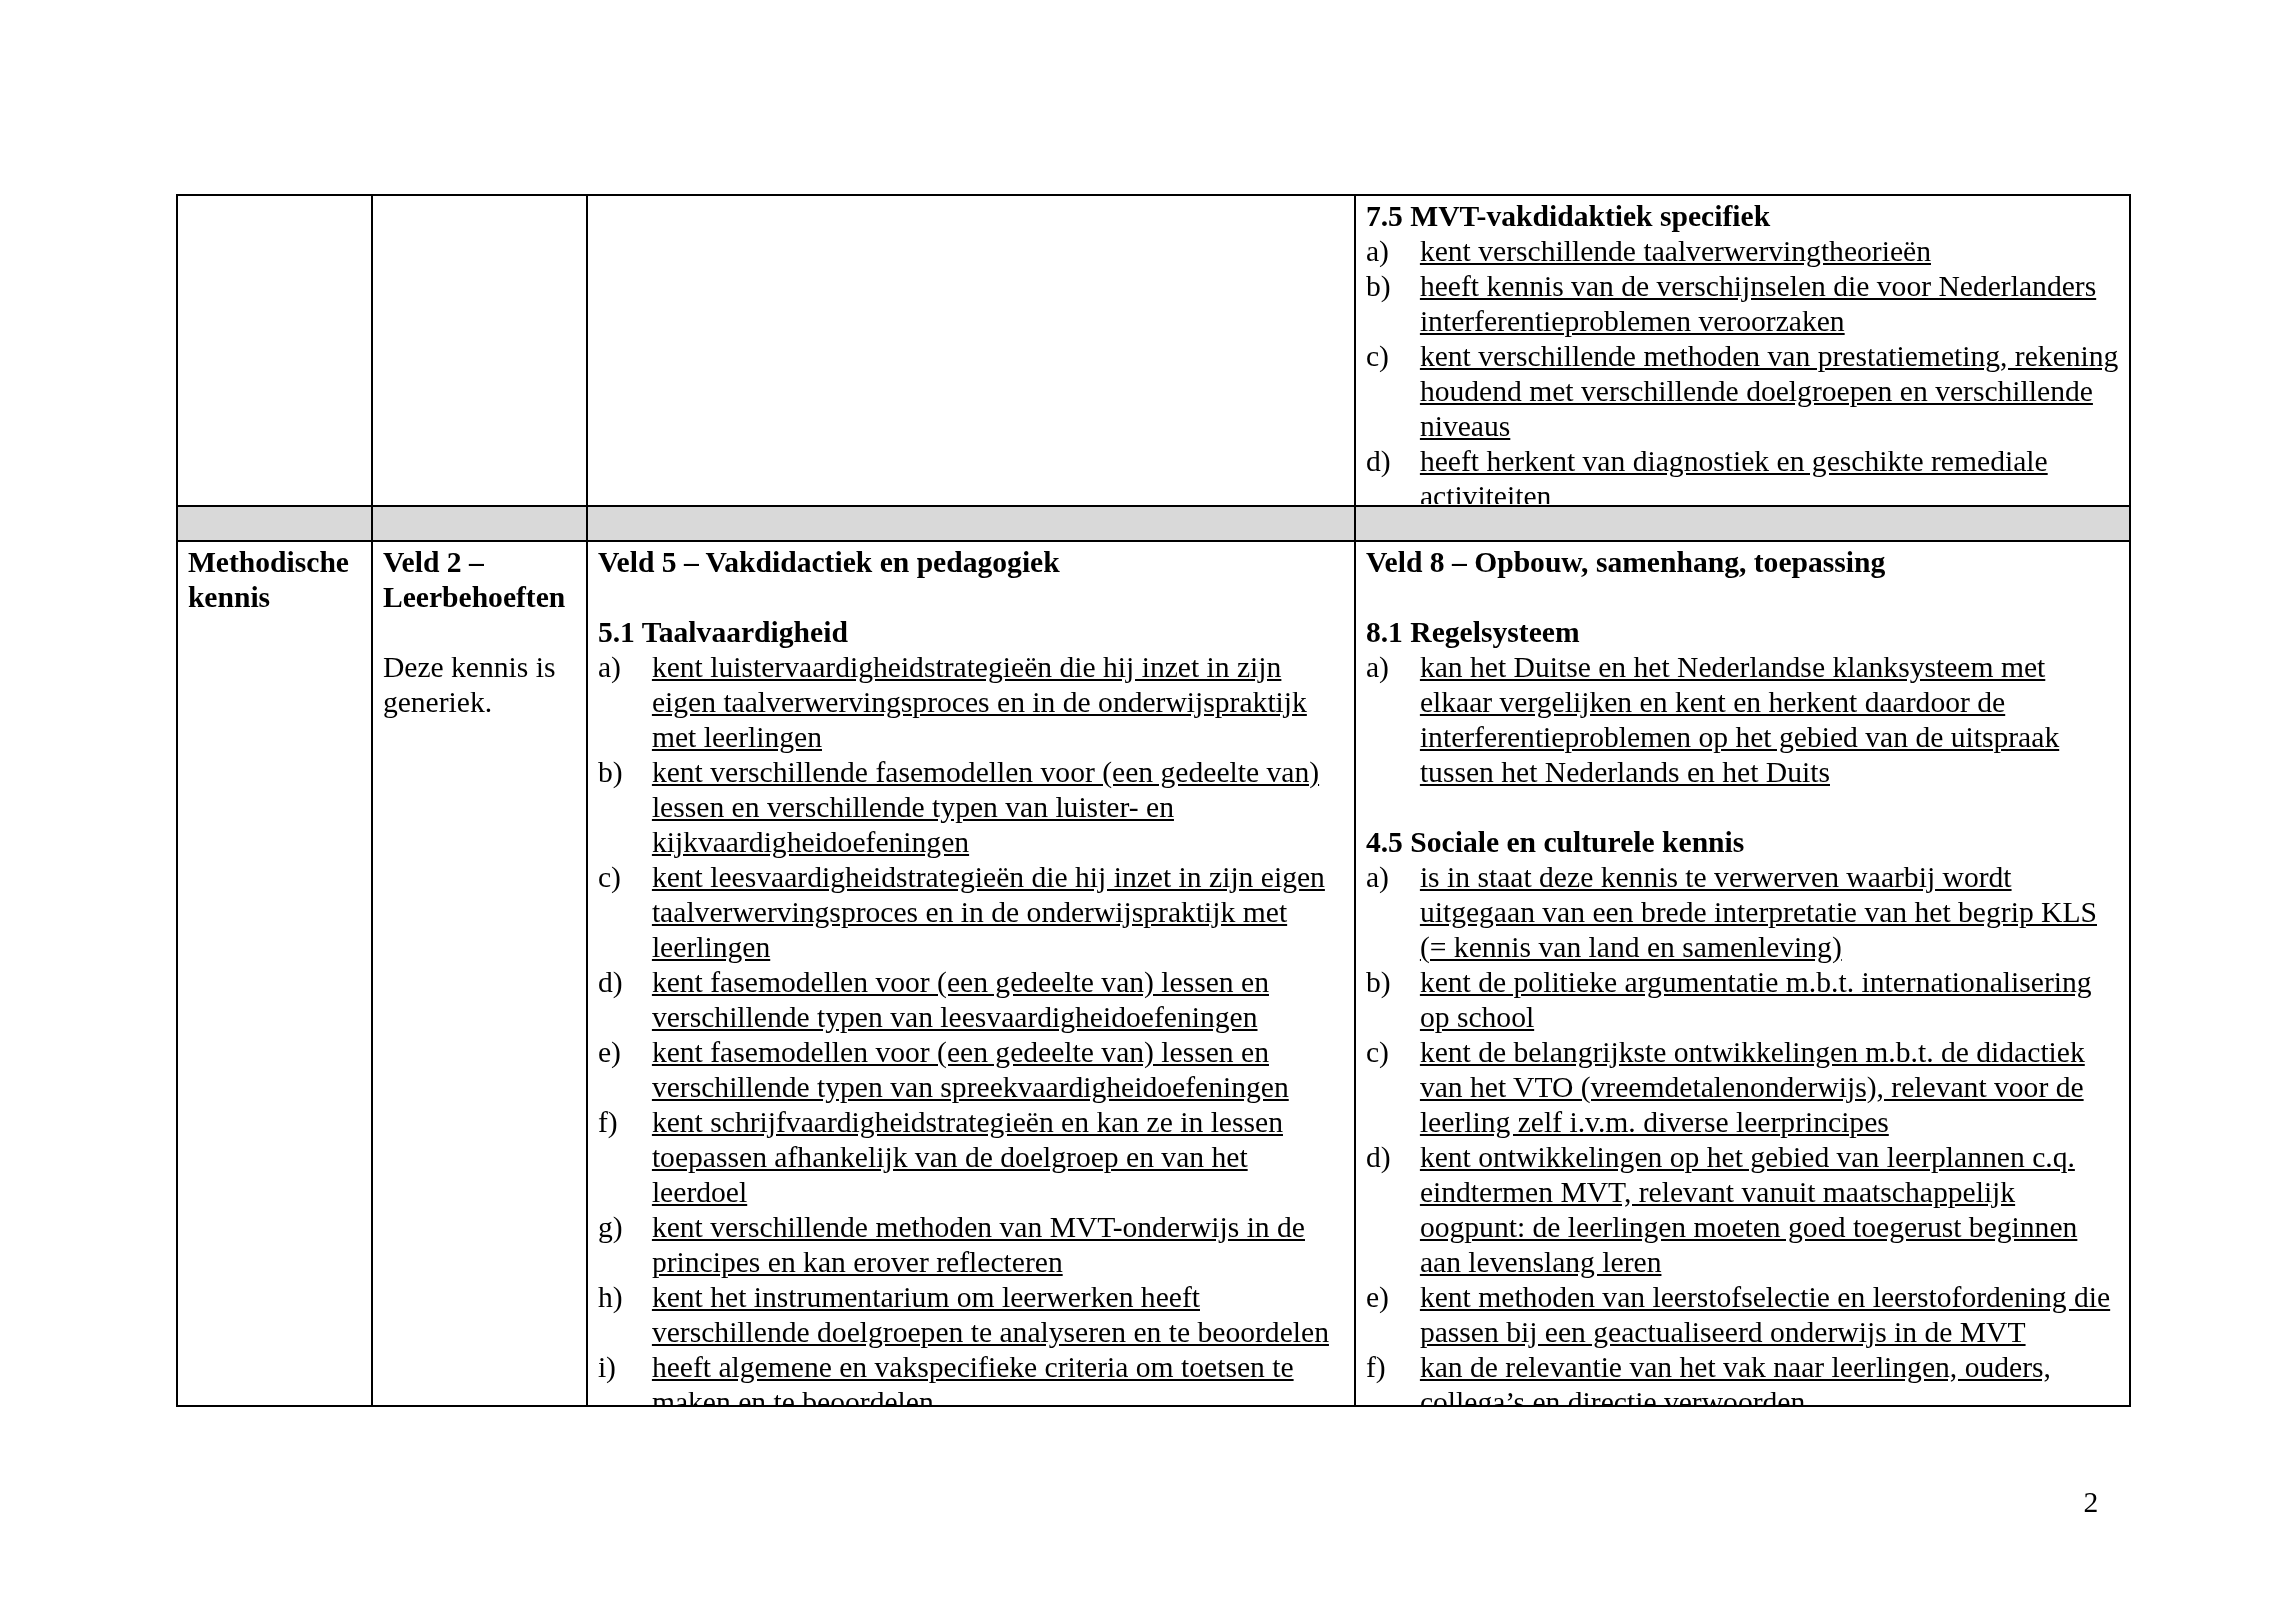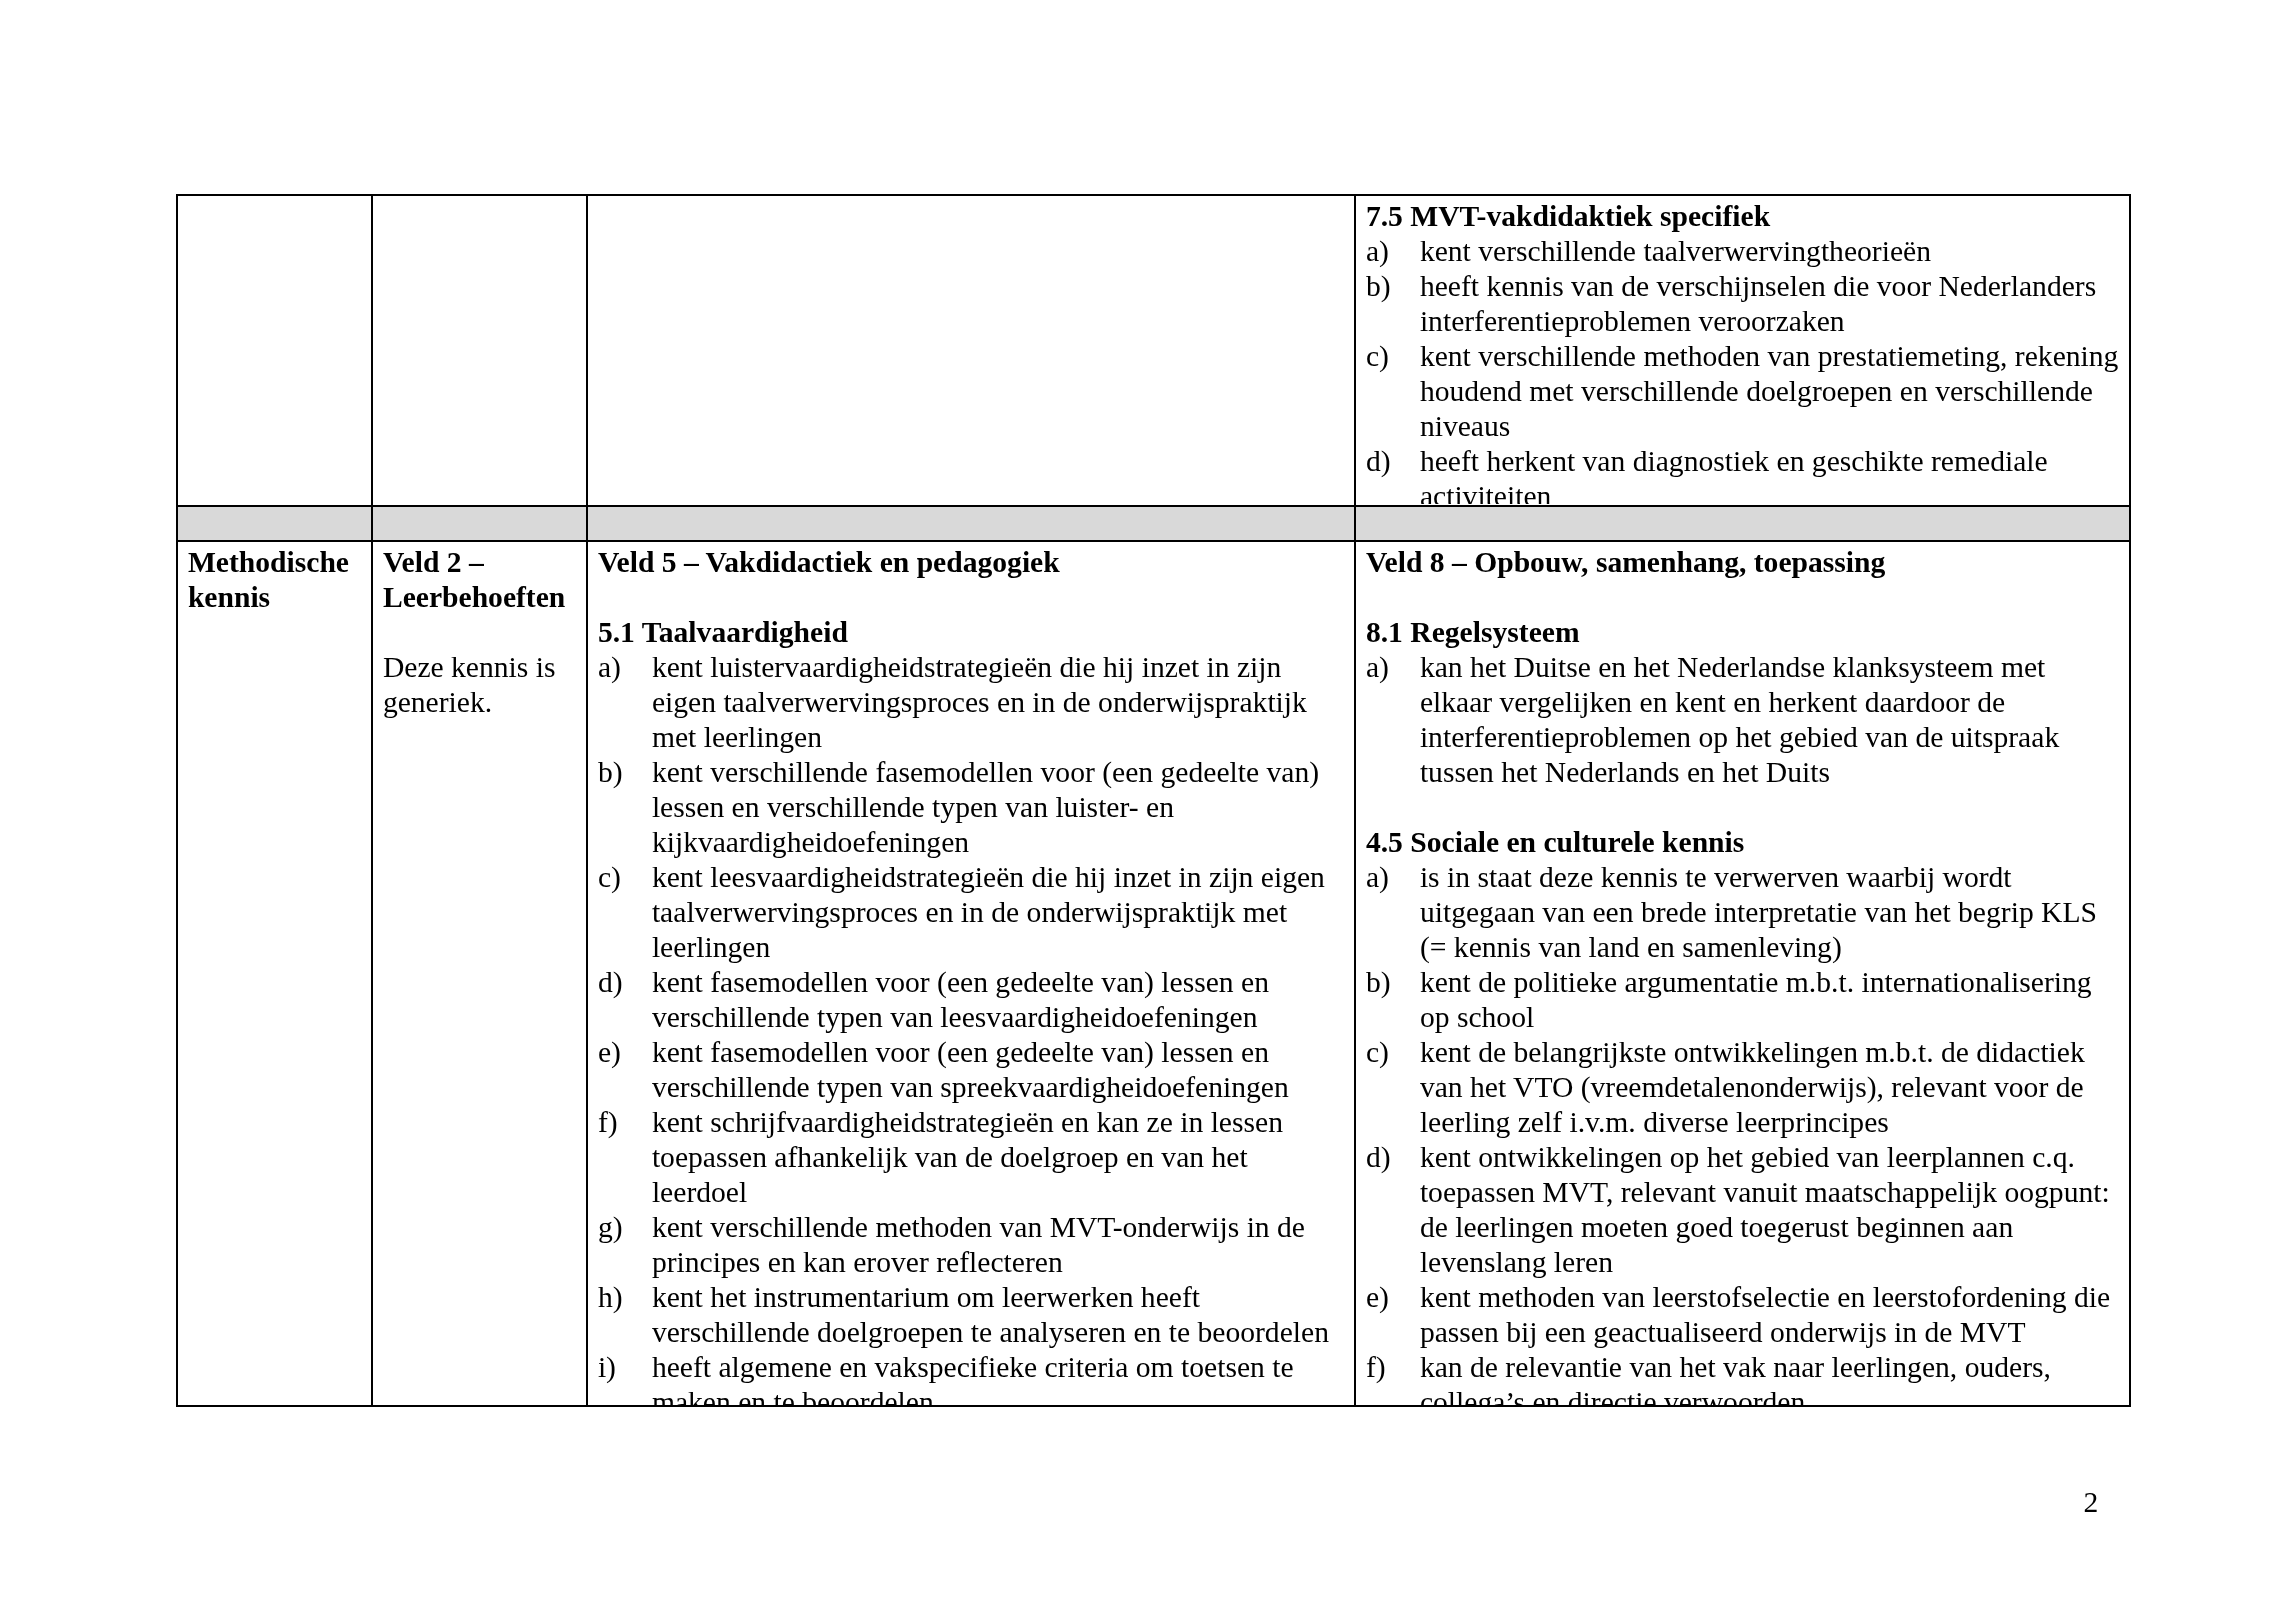--- a/index.html
+++ b/index.html
@@ -35,21 +35,21 @@
   tr.row-top   { height: 311px; }
   tr.row-sep   { height: 35px; }
   tr.row-main  { height: 865px; }
   tr.row-top  .cell-inner { height: 305px; }
   tr.row-main .cell-inner { height: 860px; }
   tr.row-sep td { background: #D9D9D9; }
   .hd { font-weight: bold; }
   .gap { height: 35px; }
   .item { display: flex; }
   .item .marker { flex: 0 0 54px; }
-  .item .text { flex: 1; }
+  .item .text { flex: 1; text-decoration: underline; }
   .page-number {
     position: absolute;
     left: 2064px;
     top: 1485px;
     width: 54px;
     text-align: center;
   }
 </style>
 </head>
 <body>
@@ -182,21 +182,21 @@
           <div class="item">
             <span class="marker">b)</span>
             <span class="text">kent de politieke argumentatie m.b.t. internationalisering op school</span>
           </div>
           <div class="item">
             <span class="marker">c)</span>
             <span class="text">kent de belangrijkste ontwikkelingen m.b.t. de didactiek van het VTO (vreemdetalenonderwijs), relevant voor de leerling zelf i.v.m. diverse leerprincipes</span>
           </div>
           <div class="item">
             <span class="marker">d)</span>
-            <span class="text">kent ontwikkelingen op het gebied van leerplannen c.q. toepassen MVT, relevant vanuit maatschappelijk oogpunt: de leerlingen moeten goed toegerust beginnen aan levenslang leren</span>
+            <span class="text">kent ontwikkelingen op het gebied van leerplannen c.q. eindtermen MVT, relevant vanuit maatschappelijk oogpunt: de leerlingen moeten goed toegerust beginnen aan levenslang leren</span>
           </div>
           <div class="item">
             <span class="marker">e)</span>
             <span class="text">kent methoden van leerstofselectie en leerstofordening die passen bij een geactualiseerd onderwijs in de MVT</span>
           </div>
           <div class="item">
             <span class="marker">f)</span>
             <span class="text">kan de relevantie van het vak naar leerlingen, ouders, collega’s en directie verwoorden</span>
           </div>
         </div>

